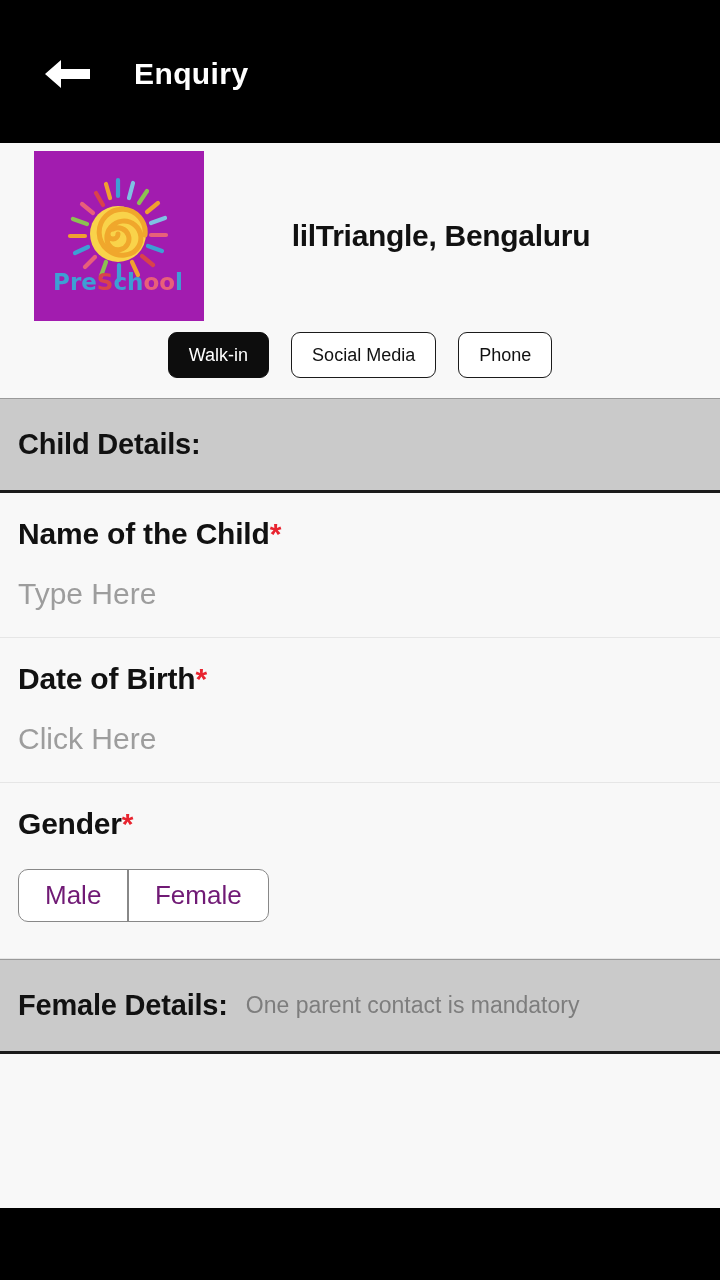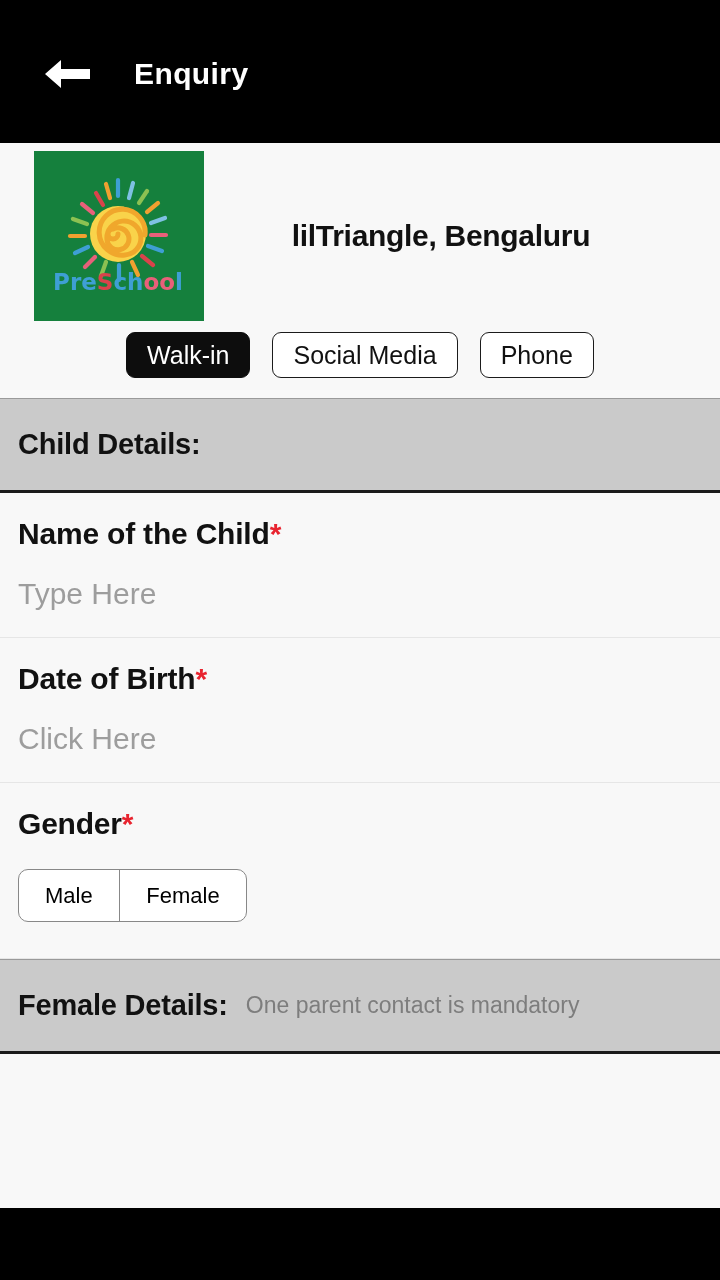--- a/index.html
+++ b/index.html
@@ -34,40 +34,40 @@
     width:720px; height:1065px;
     background:#f8f8f8; overflow:hidden;
   }
 
   
   .school-head {
     height:185px; display:flex; align-items:center;
     padding-left:34px; background:#f8f8f8;
   }
   .logo-box {
-    width:170px; height:170px; background:#15803d;
+    width:170px; height:170px; background:#a21caf;
     flex:none; display:flex; align-items:center; justify-content:center;
   }
   .logo-box svg { display:block; }
   .school-name {
     flex:1; text-align:center; padding-right:42px;
     font-size:30px; font-weight:700; color:#111;
     letter-spacing:-.3px;
   }
 
   
   .pill-row {
     display:flex; justify-content:center; align-items:center;
     gap:22px; padding:4px 0 0 0;
   }
   .pill {
     height:46px; padding:0 20px;
     border:1.6px solid #1b1b1b; border-radius:9px;
     background:#fff; color:#111;
-    font-size:25px; font-weight:500;
+    font-size:18px; font-weight:500;
     display:flex; align-items:center; justify-content:center;
     white-space:nowrap;
   }
   .pill.selected { background:#0d0d0d; color:#fff; border-color:#0d0d0d; }
 
   .required-note {
     text-align:center; color:#e2646a;
     font-size:22px; margin-top:23px;
   }
 
@@ -99,21 +99,21 @@
   }
 
   
   .seg {
     display:inline-flex; border:1.6px solid #888;
     border-radius:10px; overflow:hidden; background:#fff;
     height:53px; margin-top:2px;
   }
   .seg-opt {
     display:flex; align-items:center; justify-content:center;
-    font-size:22px; color:#000000; padding:0 26px;
+    font-size:26px; color:#701a75; padding:0 26px;
   }
   .seg-divider { width:1.6px; background:#888; }
 
   
   .bottom-strip {
     position:absolute; left:0; top:1208px;
     width:720px; height:72px; background:#000;
   }
 </style>
 </head>

